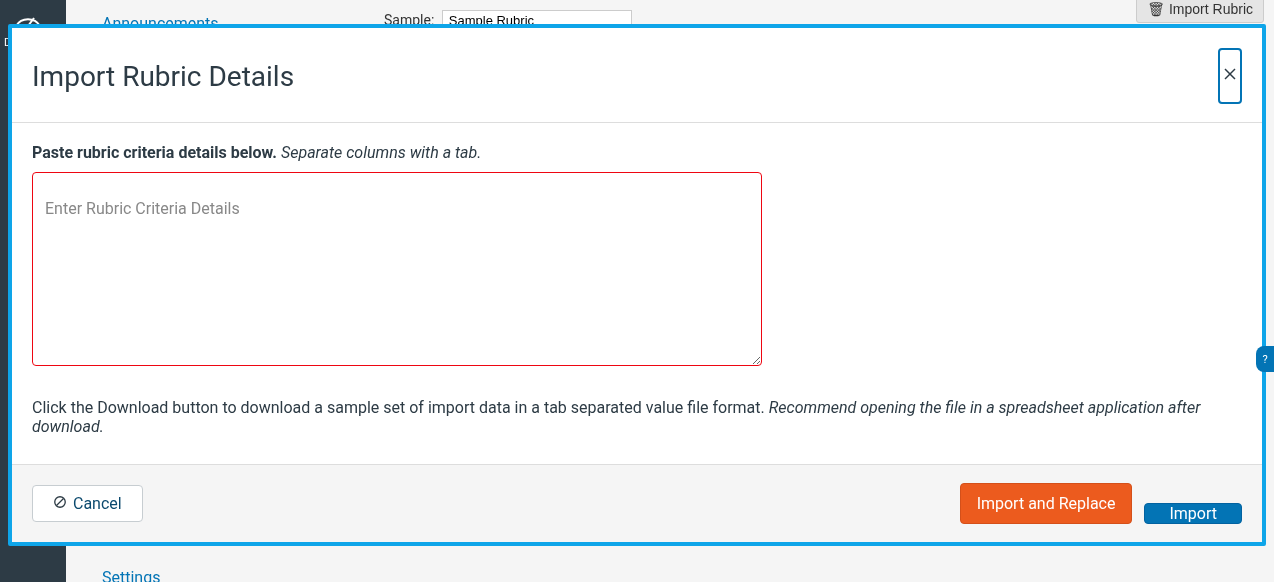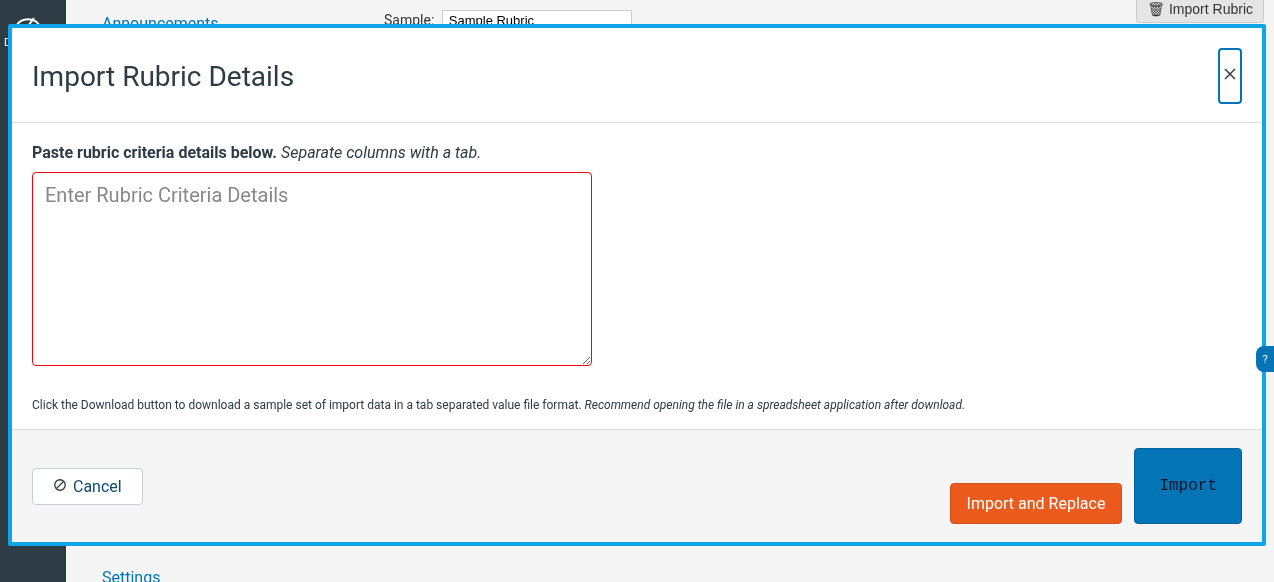--- a/index.html
+++ b/index.html
@@ -121,35 +121,35 @@
     }
     .instruction strong {
       font-weight: 700;
       margin-top: 24px;
     }
     .instruction em {
       font-style: italic;
       font-weight: 400;
     }
     .criteria-textarea {
-      width: 560px;
+      width: 730px;
       height: 194px;
       border: 1px solid #ee0612;
       border-radius: 4px;
-      padding: 10px 12px;
-      font-size: 20px;
+      padding: 26px 12px;
+      font-size: 16px;
       font-family: inherit;
       resize: both;
       color: #333;
     }
     .criteria-textarea::placeholder {
       color: #888;
     }
     .download-hint {
-      font-size: 12px;
+      font-size: 16px;
       color: #2d3b45;
       margin-top: 28px;
       margin-bottom: 32px;
     }
     .download-hint em {
       font-style: italic;
     }
     .btn {
       border: 1px solid #c7cdd1;
       background: #f5f5f5;
@@ -185,23 +185,22 @@
     }
     .btn-orange {
       background: #ec5b1e;
       border-color: #d4501a;
       color: #fff;
       padding: 10px 16px;
     }
     .btn-blue {
       background: #0374b5;
       border-color: #0262a0;
-      color: #0f172a;
-      padding: 28px 24px;
-      font-family: Liberation Mono, monospace;
+      color: #ffffff;
+      padding: 0 24px;
     }
     .help-tab {
       position: absolute;
       right: 0;
       top: 346px;
       width: 18px;
       height: 26px;
       background: #0374b5;
       border-radius: 8px 0 0 8px;
       z-index: 20;

